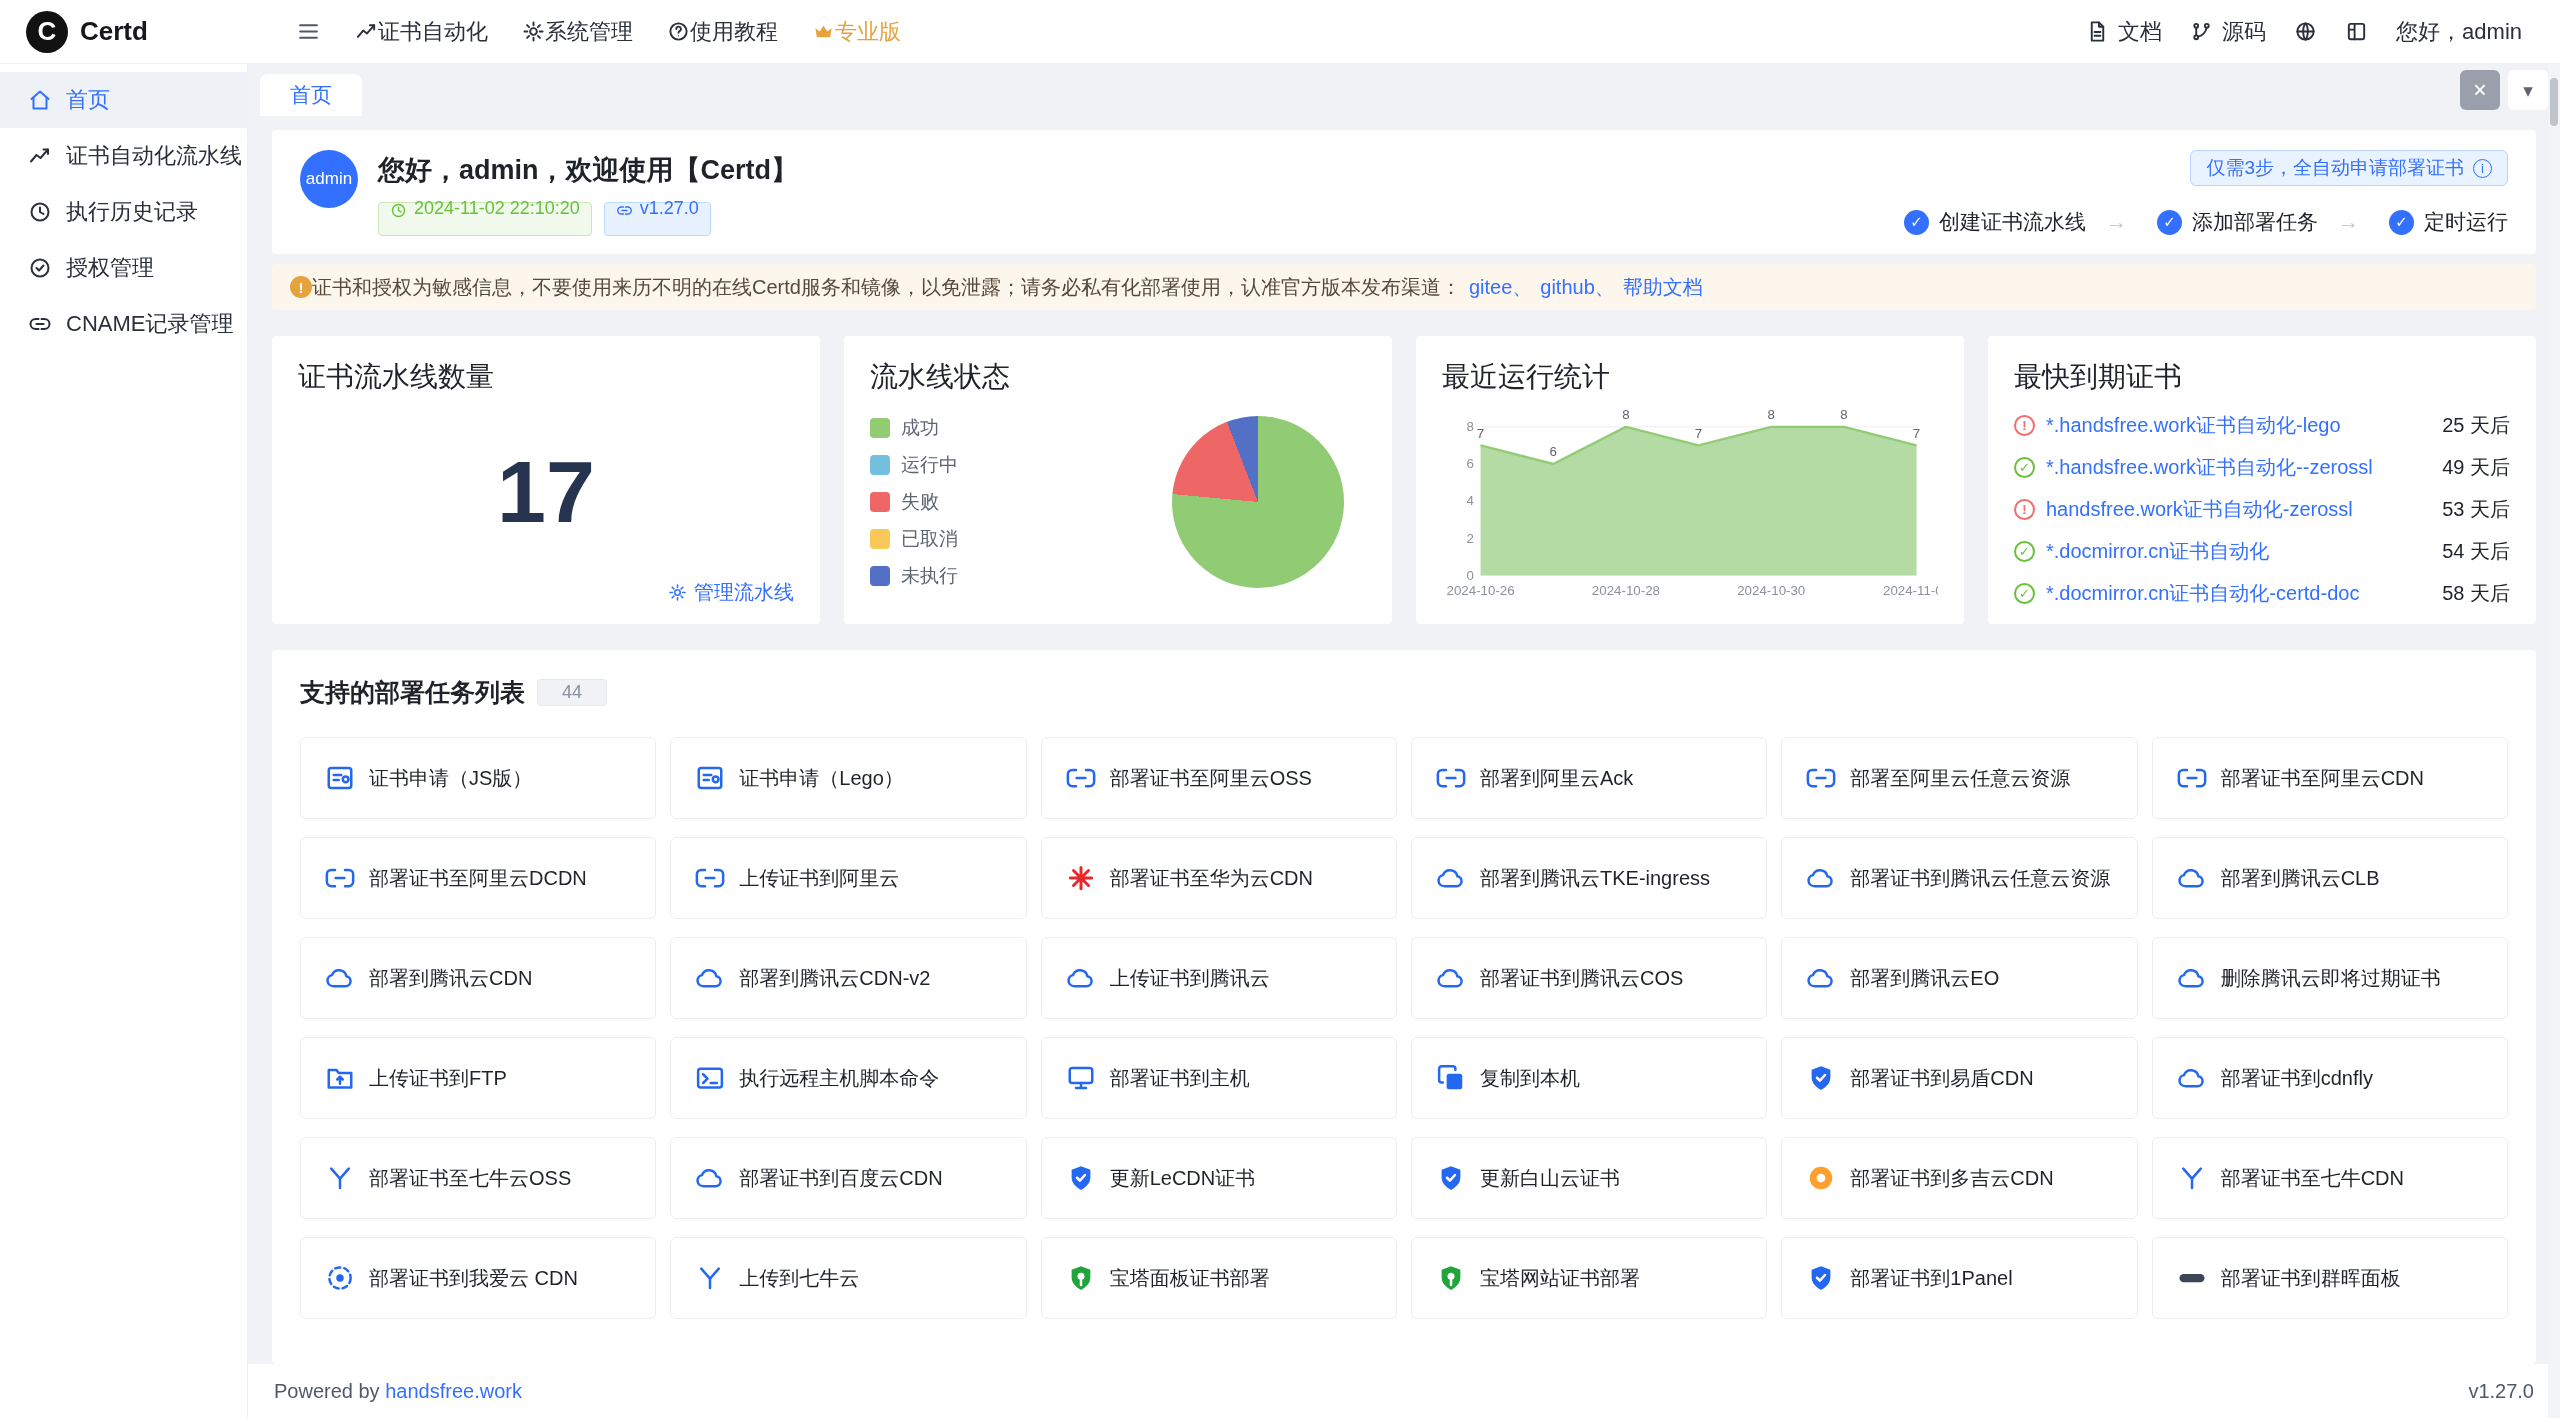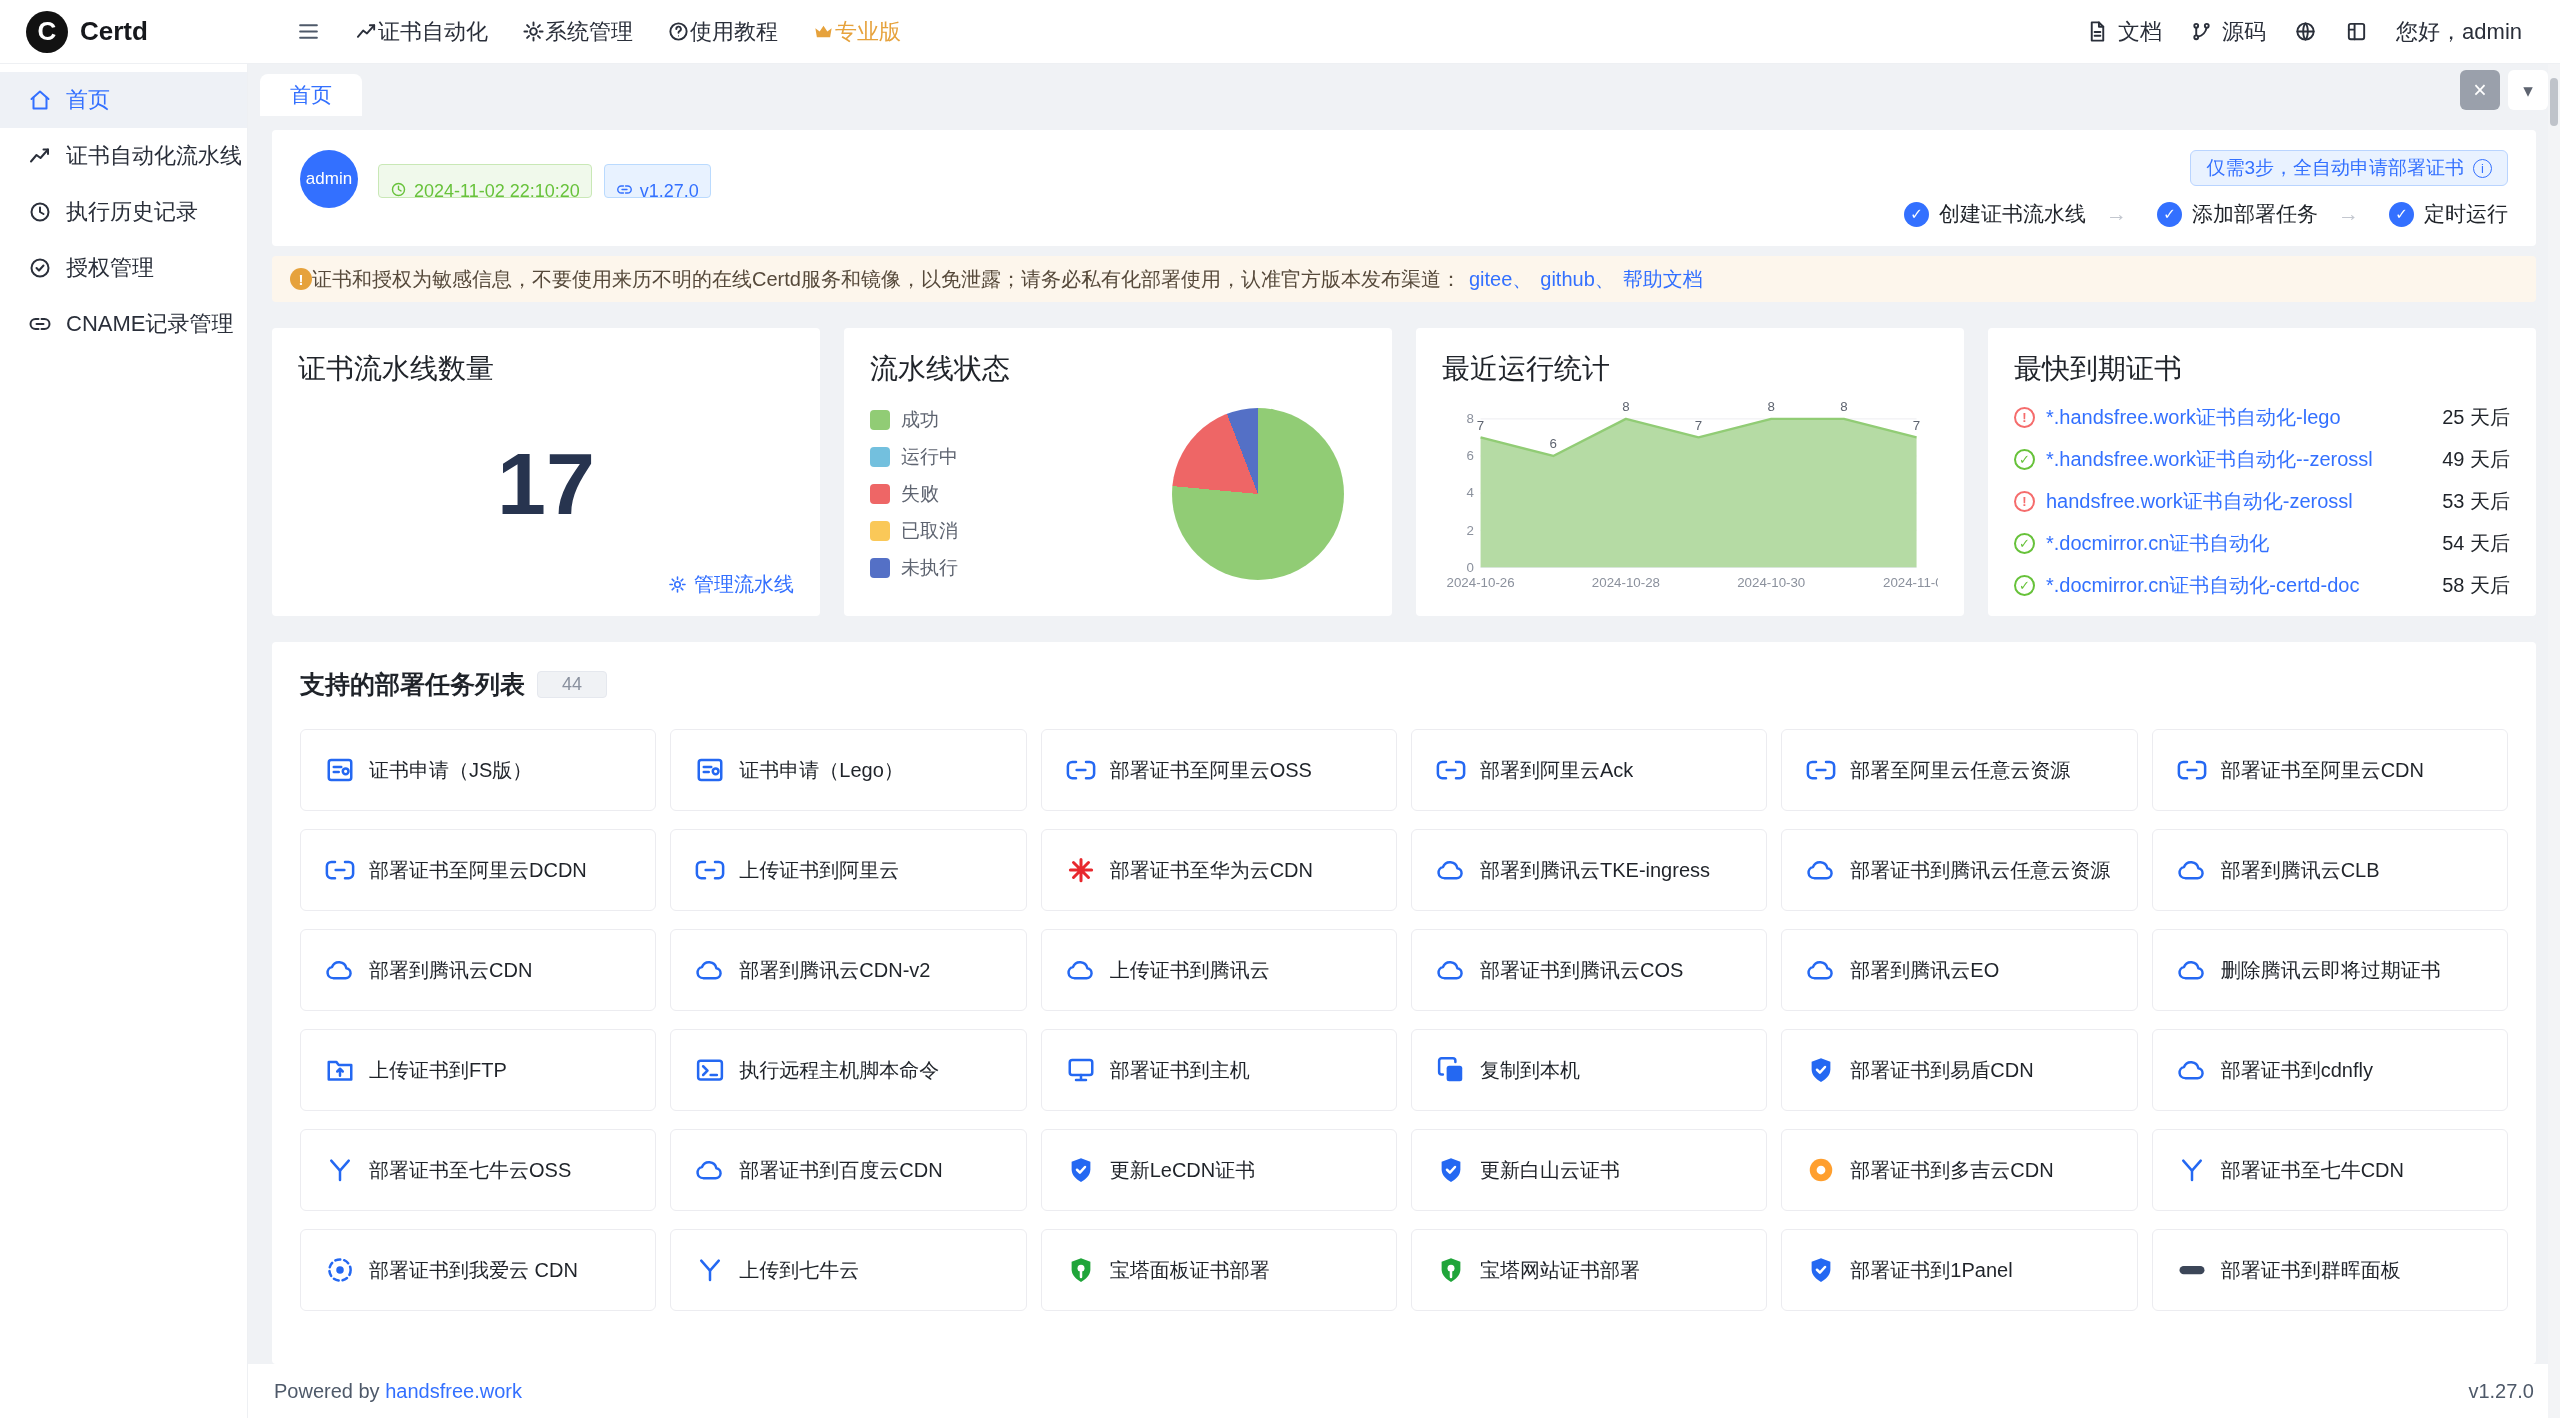--- a/index.html
+++ b/index.html
@@ -40,21 +40,21 @@
   .tab-op.dd{background:#fff;color:#5e6470;font-size:19px}
 
   .content{flex:1;overflow:hidden;position:relative;padding:14px 24px 0;display:flex;flex-direction:column}
 
   
   .welcome{background:#fff;border-radius:4px;padding:20px 28px 18px;display:flex;justify-content:space-between;flex-shrink:0}
   .w-left{display:flex;gap:20px}
   .avatar{width:58px;height:58px;border-radius:50%;background:var(--primary);color:#fff;font-size:17px;display:flex;align-items:center;justify-content:center;flex-shrink:0}
   .greeting{font-size:27px;font-weight:600;color:#1f2329;margin-top:2px}
   .tagrow{display:flex;gap:12px;margin-top:14px}
-  .tag{height:31px;display:inline-flex;align-items:flex-start;gap:7px;padding:16px 11px;border-radius:4px;font-size:18px}
+  .tag{height:31px;display:inline-flex;align-items:flex-end;gap:7px;padding:16px 11px;border-radius:4px;font-size:18px}
   .tag svg{width:17px;height:17px}
   .tag.success{background:#f0f9eb;border:1px solid #c9e8b6;color:#67c23a}
   .tag.primary{background:#e8f2ff;border:1px solid #badafe;color:var(--primary)}
   .w-right{display:flex;flex-direction:column;align-items:flex-end;justify-content:space-between}
   .guide-pill{height:36px;display:inline-flex;align-items:center;gap:9px;padding:0 15px;border-radius:6px;font-size:19px;
     background:#e9f2ff;border:1px solid #b9d4ff;color:var(--primary);cursor:pointer}
   .info-ic{width:19px;height:19px;border-radius:50%;border:1.5px solid currentColor;display:inline-flex;align-items:center;justify-content:center;font-size:13px}
   .info-ic::after{content:"i"}
   .steps{display:flex;align-items:center;margin-top:14px}
   .step{display:flex;align-items:center;gap:10px;font-size:21px;color:#1f2329;cursor:pointer}
@@ -386,20 +386,21 @@
         <div class="tab-op dd">▾</div>
       </div>
     </div>
 
     <div class="content">
 
       <section class="welcome">
         <div class="w-left">
           <div class="avatar">admin</div>
           <div>
+            <div class="greeting">您好，admin，欢迎使用【Certd】</div>
             <div class="tagrow">
               <span class="tag success">
                 <svg>
                     <use href="#i-clock"></use>
                   </svg>
                 <span>2024-11-02 22:10:20</span>
               </span>
               <span class="tag primary">
                 <svg>
                     <use href="#i-link"></use>

